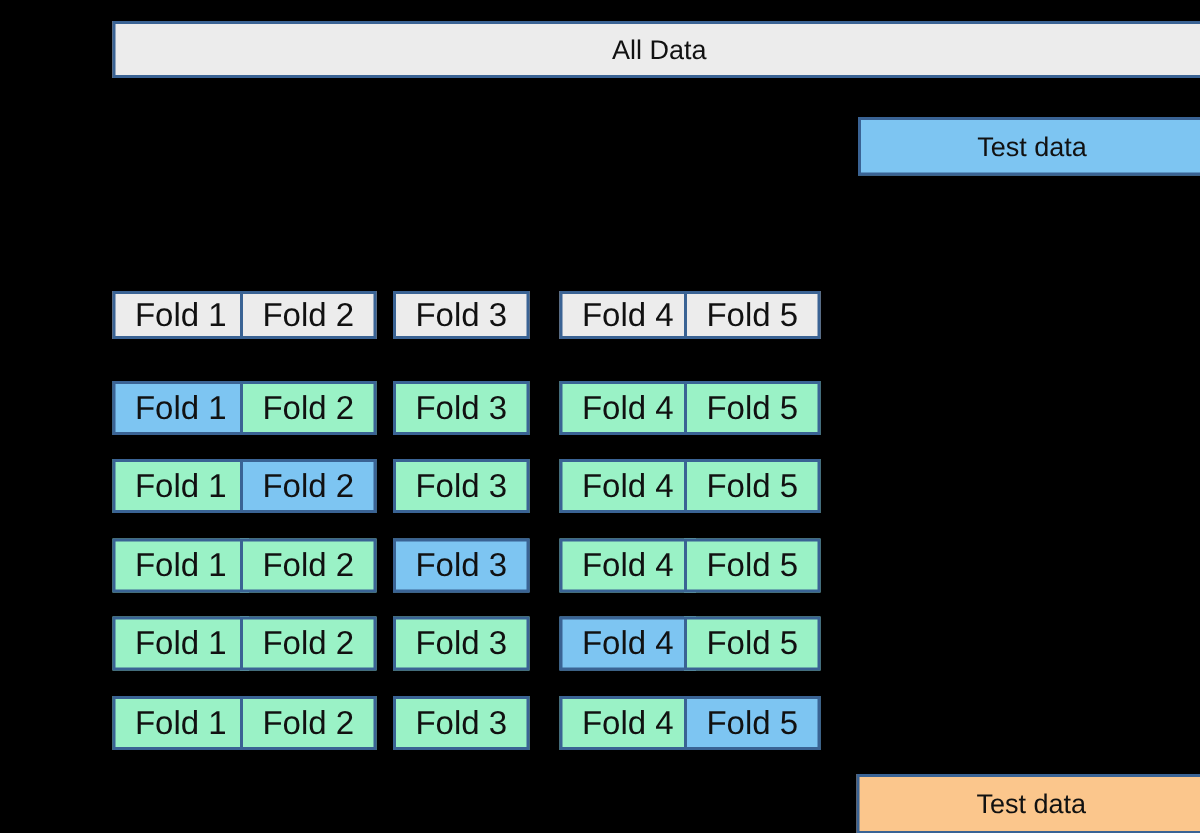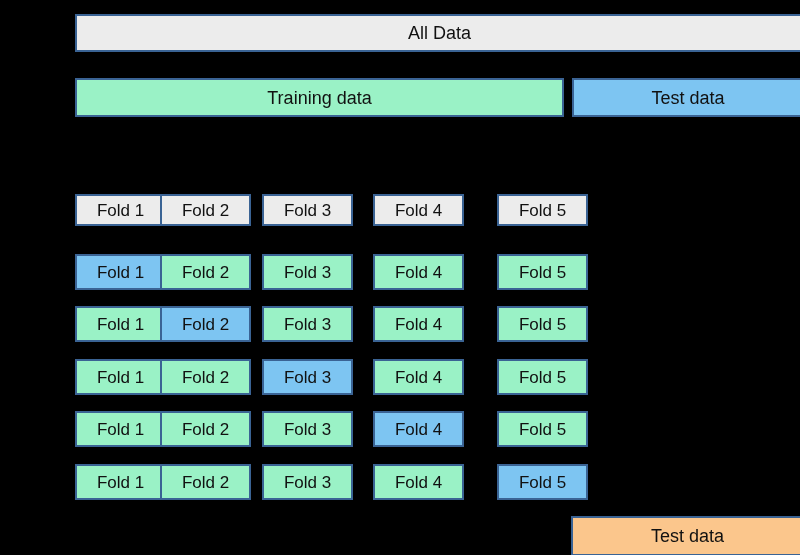--- a/index.html
+++ b/index.html
@@ -7,48 +7,47 @@
     position:relative;width:800px;height:555px;overflow:hidden;
     background:var(--background,#000);
     font-family:"Liberation Sans","DejaVu Sans",sans-serif;
     color:var(--text,#111);
     margin-top:12px;
   }
   .box{
     position:absolute;box-sizing:border-box;
     border:2px solid var(--border,#3a6394);
     display:flex;align-items:center;justify-content:center;
-    font-size:17px;line-height:1;white-space:nowrap;
+    font-size:22px;line-height:1;white-space:nowrap;
   }
   .bar{font-size:18px;}
   .gray{background:var(--gray,#ececec);}
   .green{background:var(--green,#9af2c6);}
   .blue{background:var(--blue,#7dc5f2);}
   .orange{background:var(--orange,#fbc68c);}
   
   .all-data{left:75px;top:2px;right:-4px;height:38px;}
   .training{left:75px;top:66px;width:489px;height:39px;}
   .testtop{left:572px;top:66px;right:-4px;height:39px;}
   .final-test{left:571px;top:504px;right:-4px;height:40px;}
   
-  .c0{left:75px}.c1{left:160px}.c2{left:262px}.c3{left:373px}.c4{left:497px}
+  .c0{left:75px}.c1{left:160px}.c2{left:262px}.c3{left:373px}.c4{left:456px}
   .fold{width:91px;}
   .hdr{top:182px;height:32px;}
   .r0{top:242px;height:36px}.r1{top:294px;height:36px}
   .r2{top:347px;height:36px}.r3{top:399px;height:36px}
   .r4{top:452px;height:36px}
 </style>
 </head>
 <body>
 
 <div class="stage">
 
   <div class="box gray bar all-data">All Data</div>
 
-  <div class="box green bar training">Training data</div>
   <div class="box blue bar testtop">Test data</div>
 
   <div class="box gray fold hdr c0">Fold 1</div>
   <div class="box gray fold hdr c1">Fold 2</div>
   <div class="box gray fold hdr c2">Fold 3</div>
   <div class="box gray fold hdr c3">Fold 4</div>
   <div class="box gray fold hdr c4">Fold 5</div>
 
   <div class="box blue  fold r0 c0">Fold 1</div>
   <div class="box green fold r0 c1">Fold 2</div>

